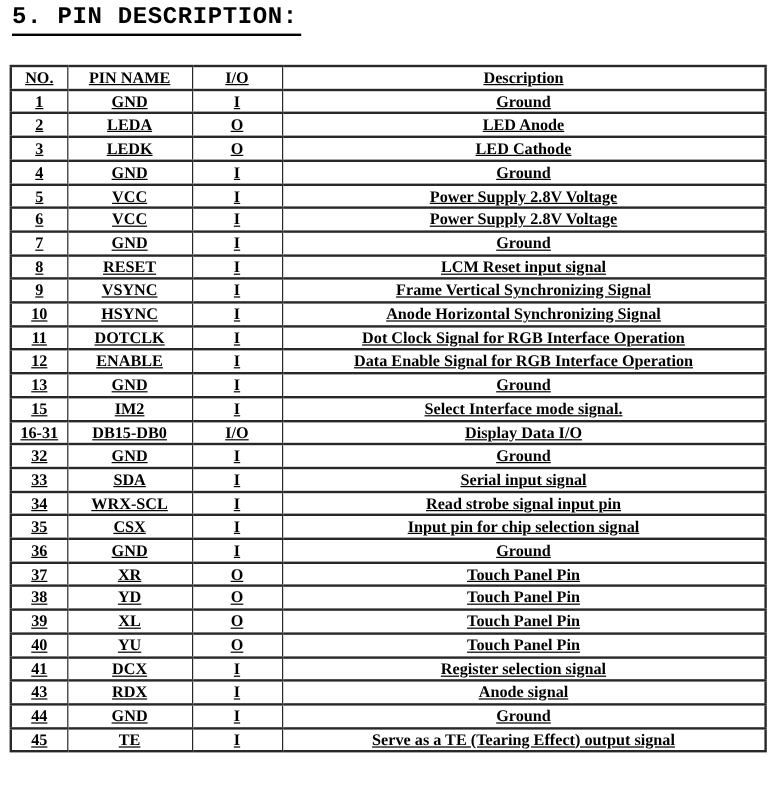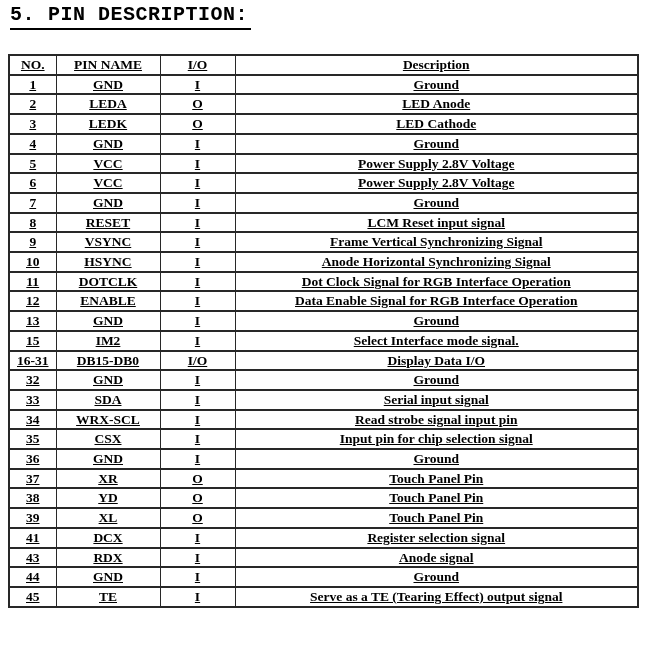--- a/index.html
+++ b/index.html
@@ -213,20 +213,26 @@
           <td>O</td>
           <td>Touch Panel Pin</td>
         </tr>
         <tr>
           <td>39</td>
           <td>XL</td>
           <td>O</td>
           <td>Touch Panel Pin</td>
         </tr>
         <tr>
+          <td>40</td>
+          <td>YU</td>
+          <td>O</td>
+          <td>Touch Panel Pin</td>
+        </tr>
+        <tr>
           <td>41</td>
           <td>DCX</td>
           <td>I</td>
           <td>Register selection signal</td>
         </tr>
         <tr>
           <td>43</td>
           <td>RDX</td>
           <td>I</td>
           <td>Anode signal</td>

